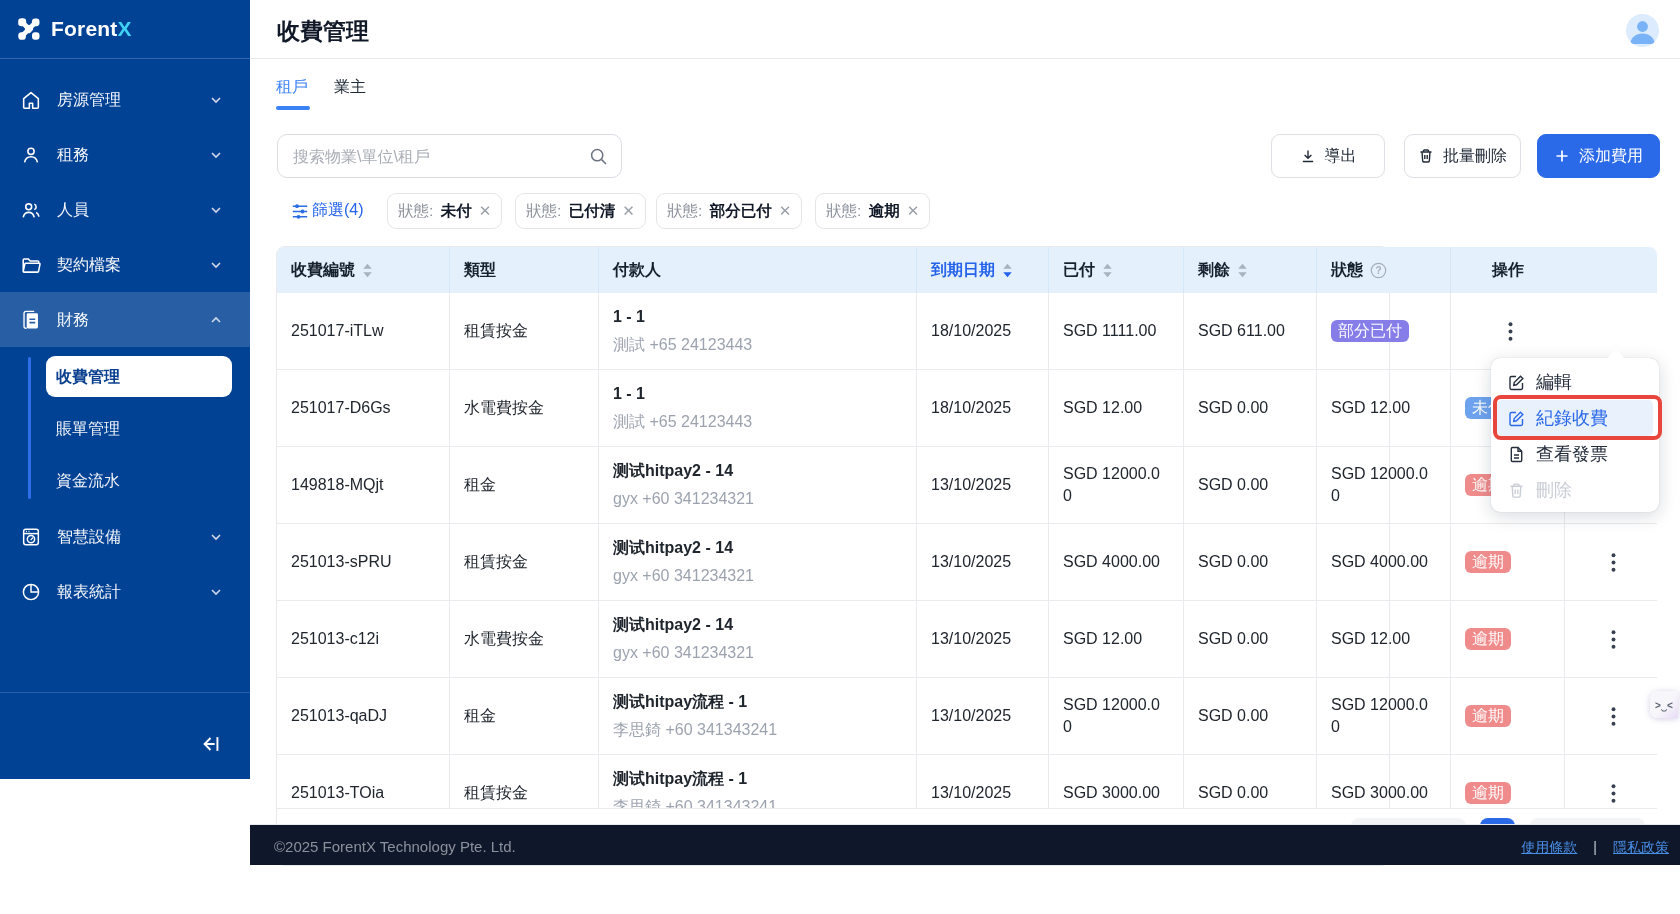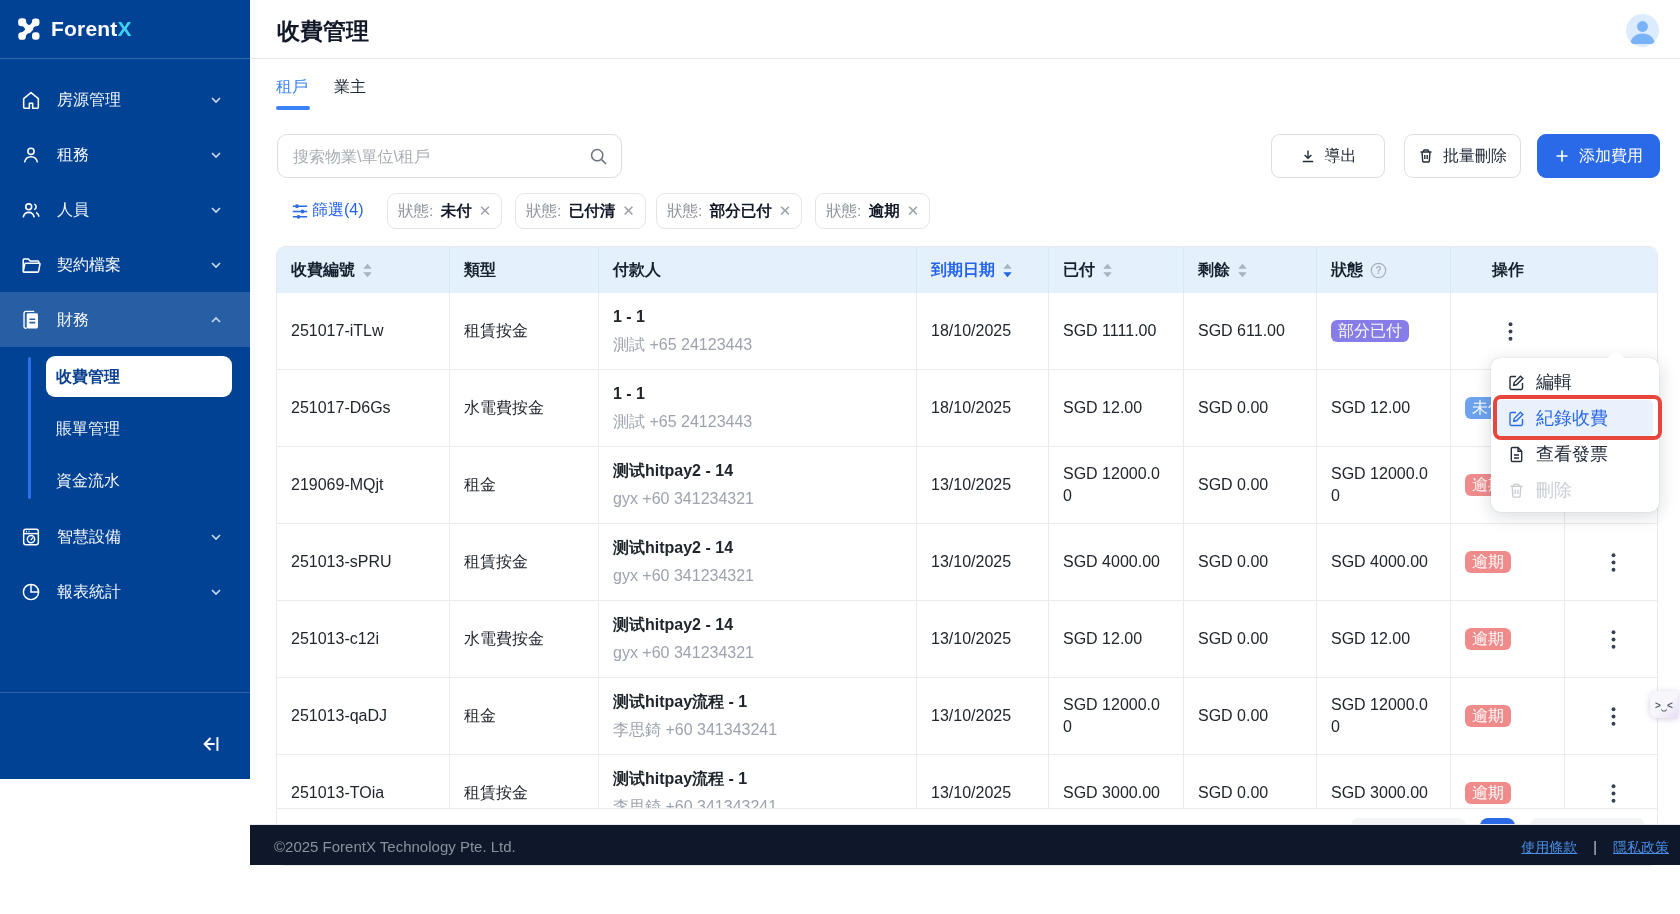--- a/index.html
+++ b/index.html
@@ -37,21 +37,21 @@
 #btn-del{left:1154px;width:117px;}
 #btn-add{left:1287px;width:123px;background:#2a69e8;border-color:#2a69e8;color:#fff;}
 
 #filters{position:absolute;left:0;top:193px;height:36px;}
 #fsel{position:absolute;left:62px;top:7px;font-size:16px;font-weight:500;color:#2563eb;white-space:nowrap;}
 #fico{position:absolute;left:42px;top:10px;}
 .chip{position:absolute;top:0;height:36px;border:1px solid #e3e5e9;border-radius:9px;background:#fff;font-size:15.5px;color:#8a909a;display:flex;align-items:center;padding:0 10px;gap:3px;white-space:nowrap;}
 .chip b{color:#111827;font-weight:bold;}
 .chip .x{color:#9aa0a8;font-size:15px;margin-left:4px;}
 
-#card{position:absolute;left:26px;top:246px;width:1382px;height:620px;border:1px solid #e7e9ed;border-radius:9px;background:#fff;}
+#card{position:absolute;left:26px;top:246px;width:1114px;height:620px;border:1px solid #e7e9ed;border-radius:9px;background:#fff;}
 #thead{position:absolute;left:0;top:0;width:1380px;height:46px;background:#e4f0fc;border-radius:8px 8px 0 0;display:grid;grid-template-columns:173px 149px 318px 132px 135px 133px 134px 114px 1fr;}
 #thead .hc{position:relative;display:flex;align-items:center;padding-left:14px;font-size:16px;font-weight:bold;color:#16202e;border-right:1px solid #d6e7f7;gap:7px;}
 #thead .hc:last-child{border-right:none;justify-content:center;padding-left:0;}
 #thead .hc.blue{color:#2563eb;}
 #tbody{position:absolute;left:0;top:46px;width:1380px;height:516px;overflow:hidden;}
 .row{position:relative;width:1380px;height:77px;border-bottom:1px solid #e9ebee;display:grid;grid-template-columns:173px 149px 318px 132px 135px 133px 134px 114px 1fr;}
 .row .c{position:relative;border-right:1px solid #e9ebee;padding-left:14px;display:flex;flex-direction:column;justify-content:center;font-size:16px;color:#20262e;line-height:22px;}
 .row .c:last-child{border-right:none;align-items:center;padding-left:0;}
 .row .c .nm{font-weight:bold;margin-bottom:6px;}
 .row .c .sub{color:#9ca3af;}
@@ -294,21 +294,21 @@
  <div class="c">18/10/2025</div>
  <div class="c">SGD 12.00</div>
  <div class="c">SGD 0.00</div>
  <div class="c">SGD 12.00</div>
  <div class="c">
             <span class="pill pb">未付</span>
           </div>
  <div class="c"></div>
 </div>
 <div class="row">
- <div class="c">219069-MQjt</div>
+ <div class="c">149818-MQjt</div>
  <div class="c">租金</div>
  <div class="c">
             <span class="nm">测试hitpay2 - 14</span>
             <span class="sub">gyx +60 341234321</span>
           </div>
  <div class="c">13/10/2025</div>
  <div class="c">SGD 12000.0<br>0</div>
  <div class="c">SGD 0.00</div>
  <div class="c">SGD 12000.0<br>0</div>
  <div class="c">

